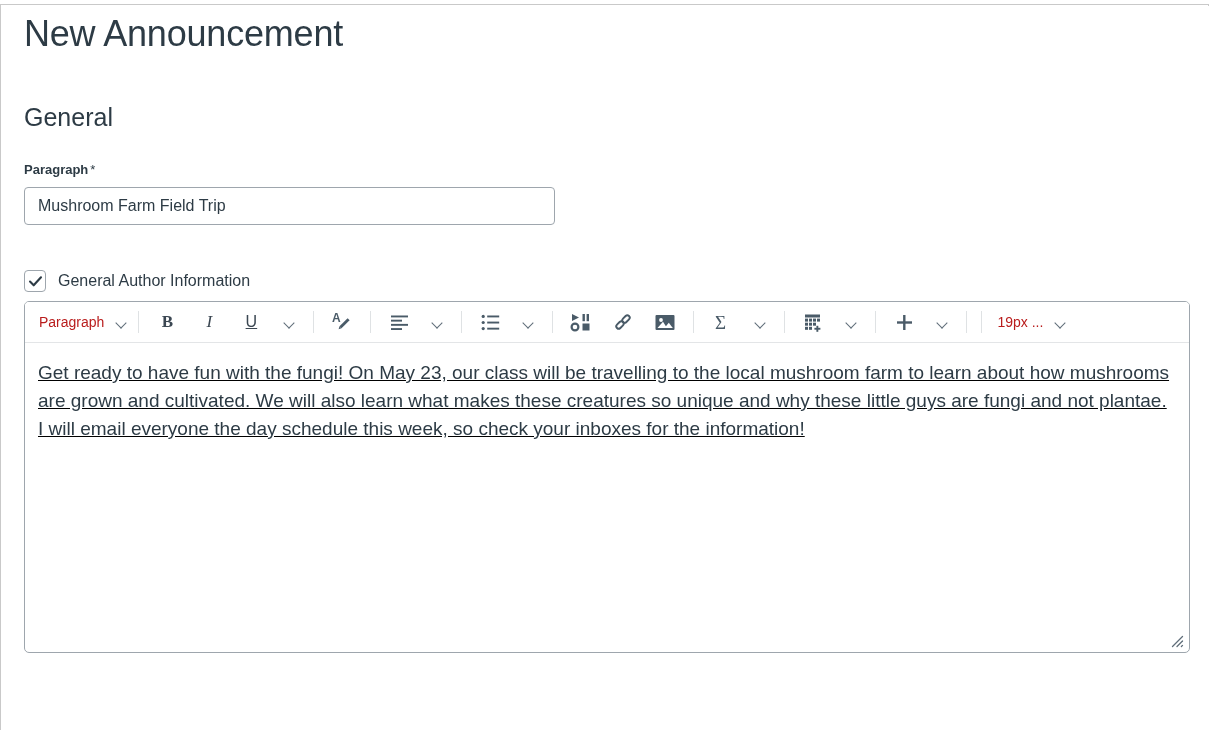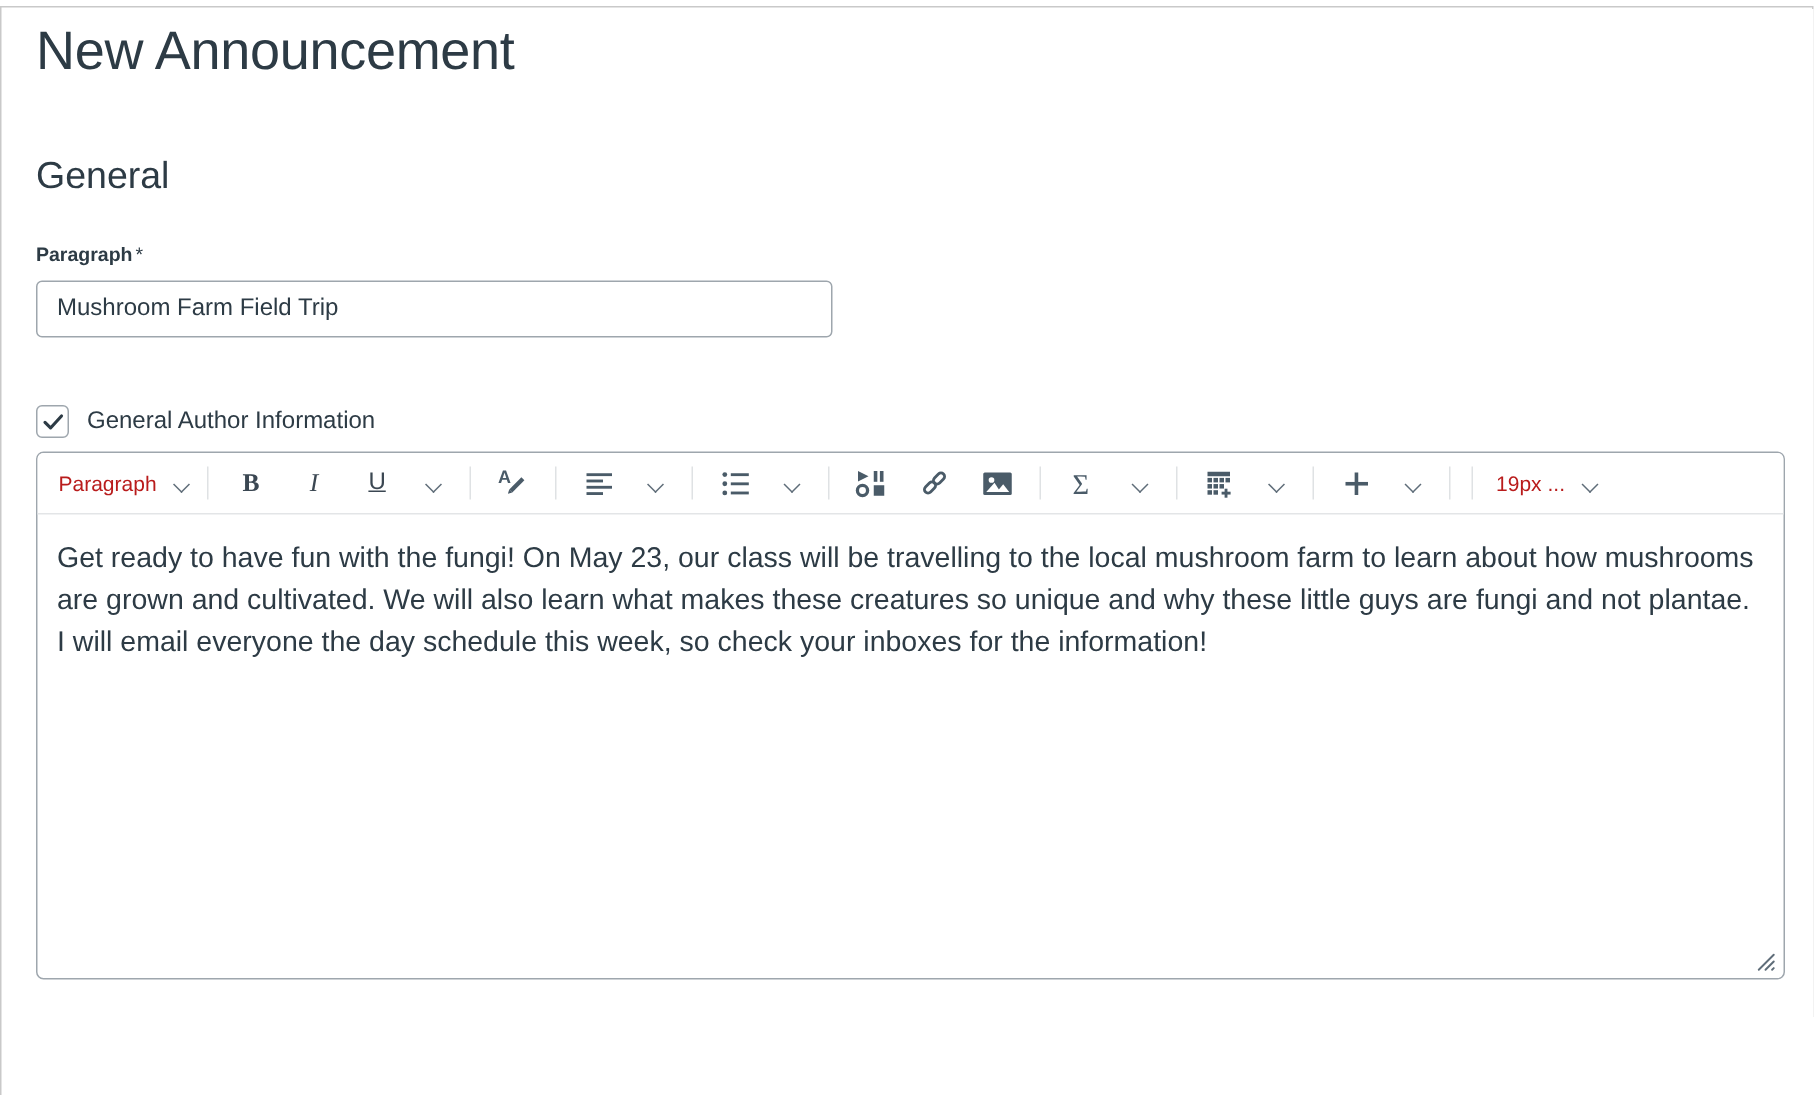--- a/index.html
+++ b/index.html
@@ -199,20 +199,21 @@
   .glyph-b { font-size: 17px; font-weight: bold; color: #3b4752; font-family: "Liberation Serif", serif; }
   .glyph-i { font-size: 17px; font-style: italic; color: #3b4752; font-family: "Liberation Serif", serif; }
   .glyph-u { font-size: 16px; color: #3b4752; text-decoration: underline; font-family: "Liberation Sans", sans-serif; }
 
   
   .rce-body {
     padding: 16px 13px 0 13px;
     height: 309px;
     box-sizing: border-box;
     overflow: hidden;
+    text-decoration: underline;
   }
   .rce-text {
     font-size: 19px;
     line-height: 28px;
     color: #2d3b45;
     margin: 0;
   }
 
   .resize-grip {
     position: absolute;

